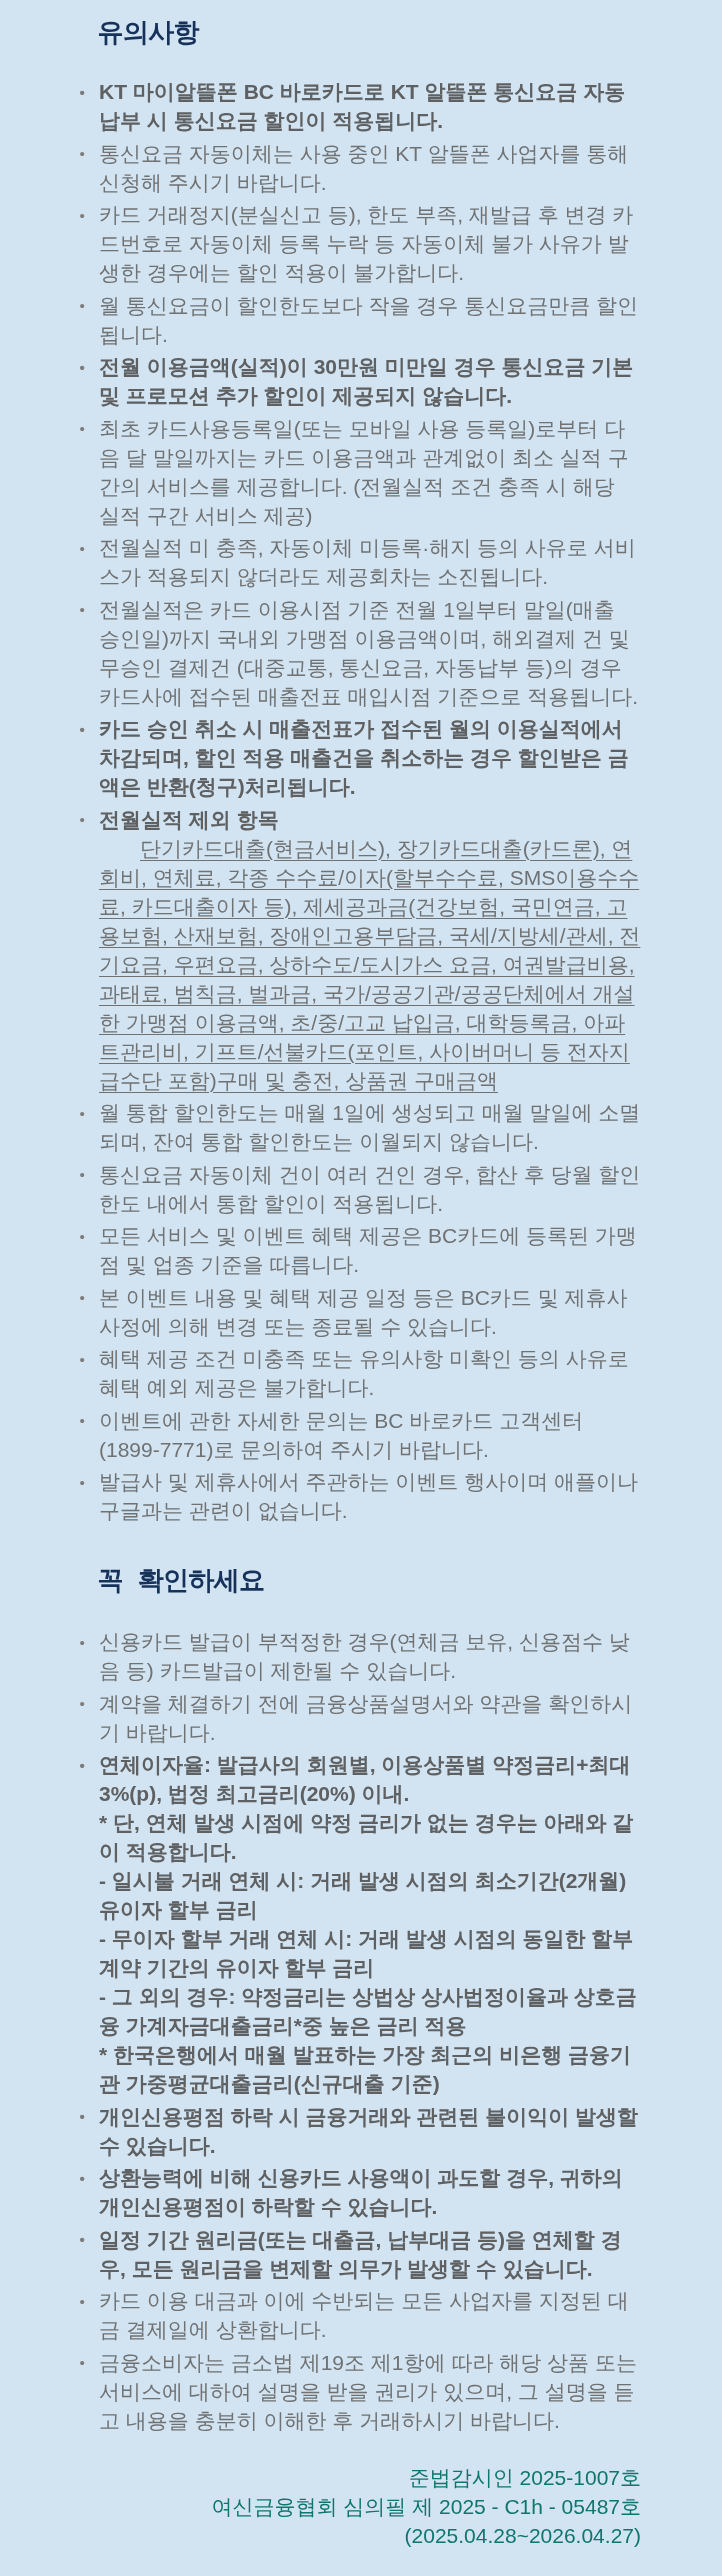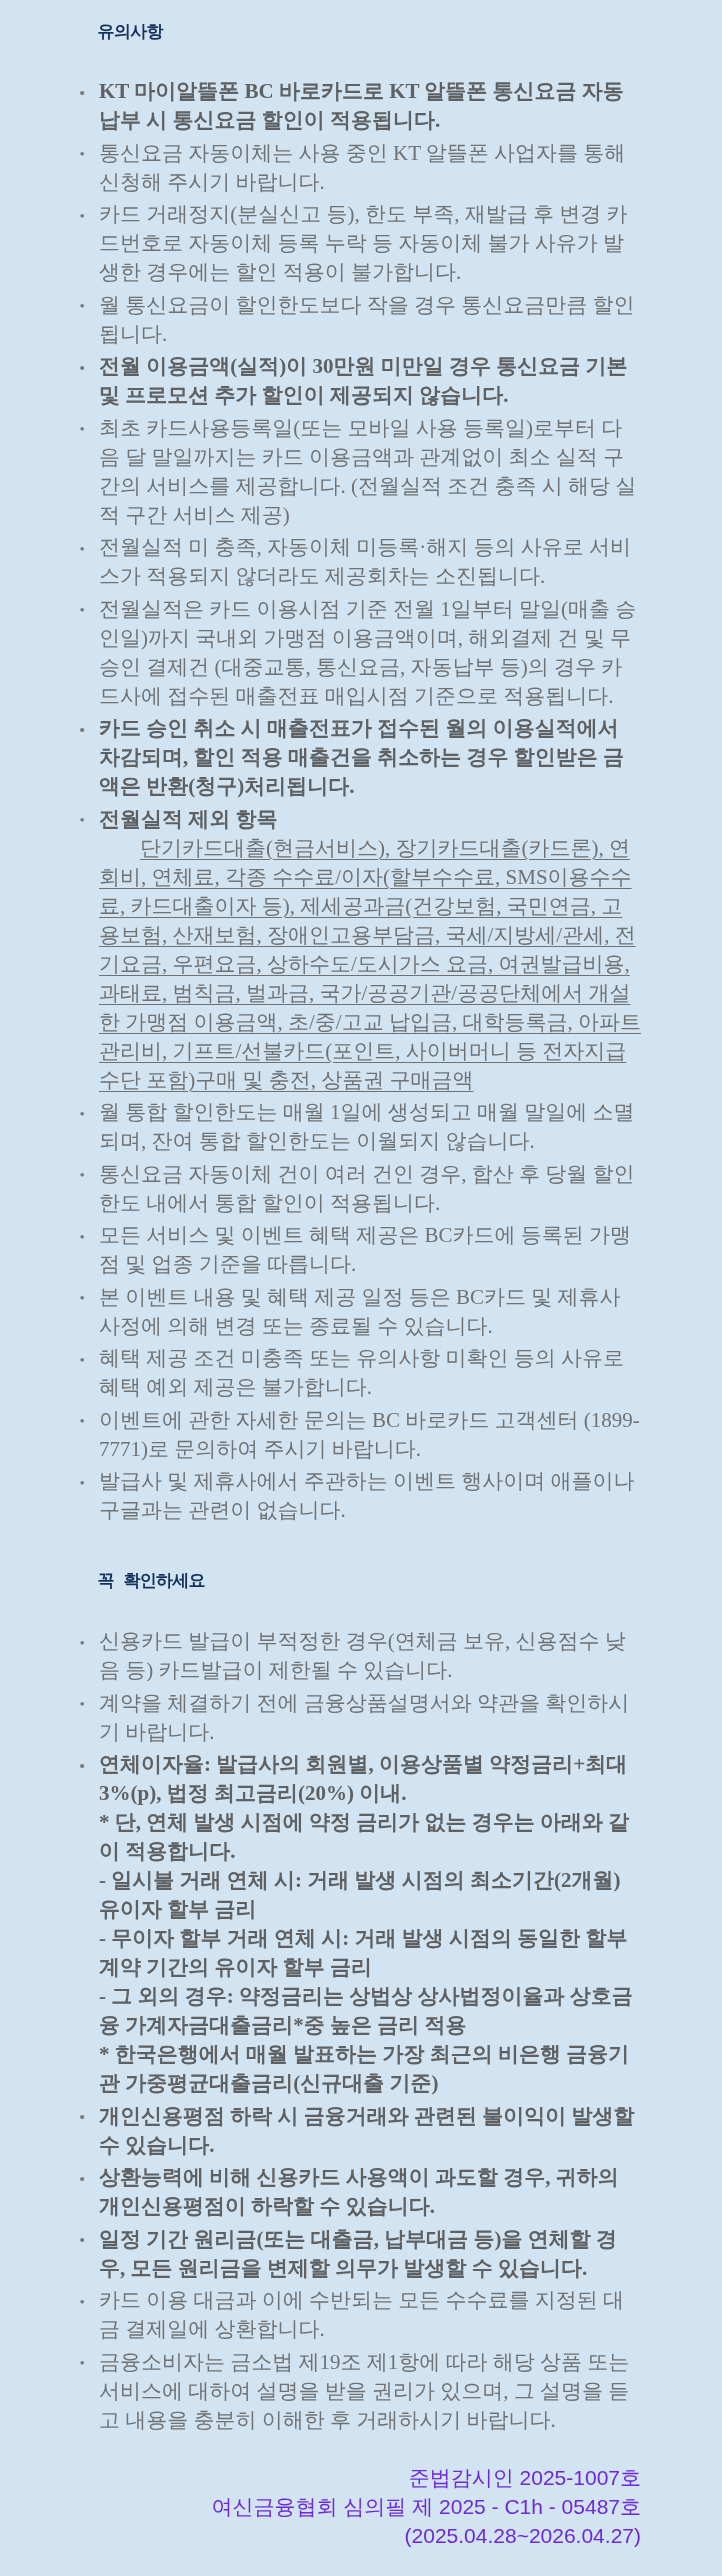--- a/index.html
+++ b/index.html
@@ -13,29 +13,29 @@
     font-size: 21px;
     line-height: 29px;
     color: #6f7172;
     overflow: hidden;
     word-break: normal;
     overflow-wrap: break-word;
   }
   .section-title {
     margin: 0;
     padding: 0;
-    font-size: 17px;
+    font-size: 26px;
     line-height: 28px;
     font-weight: 700;
     color: #16325a;
     letter-spacing: -0.7px;
   }
   .title-notice { margin: 0 0 31px -1.4px; }
   .title-check  { margin: 43px 0 31px -1.4px; font-family: Liberation Mono, monospace; }
-  ul.bullet-list { list-style: none; margin: 0; padding: 0; font-family: Liberation Serif, serif; }
+  ul.bullet-list { list-style: none; margin: 0; padding: 0; }
   .bullet-list li { position: relative; margin: 0 0 3.5px 0; }
   .bullet-list li::before {
     content: "\2022";
     position: absolute;
     left: -19.5px;
     top: 0.7px;
     font-size: 15.3px;
     color: #7a7c7e;
   }
   li.bold, .bold { font-weight: 700; color: #5e6062; }
@@ -43,21 +43,21 @@
     font-weight: 400;
     color: #6f7172;
     text-decoration: underline;
     text-decoration-thickness: 1px;
     text-underline-offset: 4.2px;
     margin-left: 41px;
   }
   .footer {
     margin-top: 28px;
     text-align: right;
-    color: #6d28d9;
+    color: #0f766e;
   }
 </style>
 </head>
 <body>
 
 <div class="page">
 
   <h2 class="section-title title-notice">유의사항</h2>
 
   <ul class="bullet-list">
@@ -92,21 +92,21 @@
       <span>연체이자율: 발급사의 회원별, 이용상품별 약정금리+최대 3%(p), 법정 최고금리(20%) 이내.</span><br>
       <span>* 단, 연체 발생 시점에 약정 금리가 없는 경우는 아래와 같이 적용합니다.</span><br>
       <span>- 일시불 거래 연체 시: 거래 발생 시점의 최소기간(2개월) 유이자 할부 금리</span><br>
       <span>- 무이자 할부 거래 연체 시: 거래 발생 시점의 동일한 할부 계약 기간의 유이자 할부 금리</span><br>
       <span>- 그 외의 경우: 약정금리는 상법상 상사법정이율과 상호금융 가계자금대출금리*중 높은 금리 적용</span><br>
       <span>* 한국은행에서 매월 발표하는 가장 최근의 비은행 금융기관 가중평균대출금리(신규대출 기준)</span>
     </li>
     <li class="bold">개인신용평점 하락 시 금융거래와 관련된 불이익이 발생할 수 있습니다.</li>
     <li class="bold">상환능력에 비해 신용카드 사용액이 과도할 경우, 귀하의 개인신용평점이 하락할 수 있습니다.</li>
     <li class="bold">일정 기간 원리금(또는 대출금, 납부대금 등)을 연체할 경우, 모든 원리금을 변제할 의무가 발생할 수 있습니다.</li>
-    <li>카드 이용 대금과 이에 수반되는 모든 수수료를 지정된 대금 결제일에 상환합니다.</li>
+    <li>카드 이용 대금과 이에 수반되는 모든 사업자를 지정된 대금 결제일에 상환합니다.</li>
     <li>금융소비자는 금소법 제19조 제1항에 따라 해당 상품 또는 서비스에 대하여 설명을 받을 권리가 있으며, 그 설명을 듣고 내용을 충분히 이해한 후 거래하시기 바랍니다.</li>
   </ul>
 
   <div class="footer">
     <div>준법감시인 2025-1007호</div>
     <div>여신금융협회 심의필 제 2025 - C1h - 05487호</div>
     <div>(2025.04.28~2026.04.27)</div>
   </div>
 
 </div>

